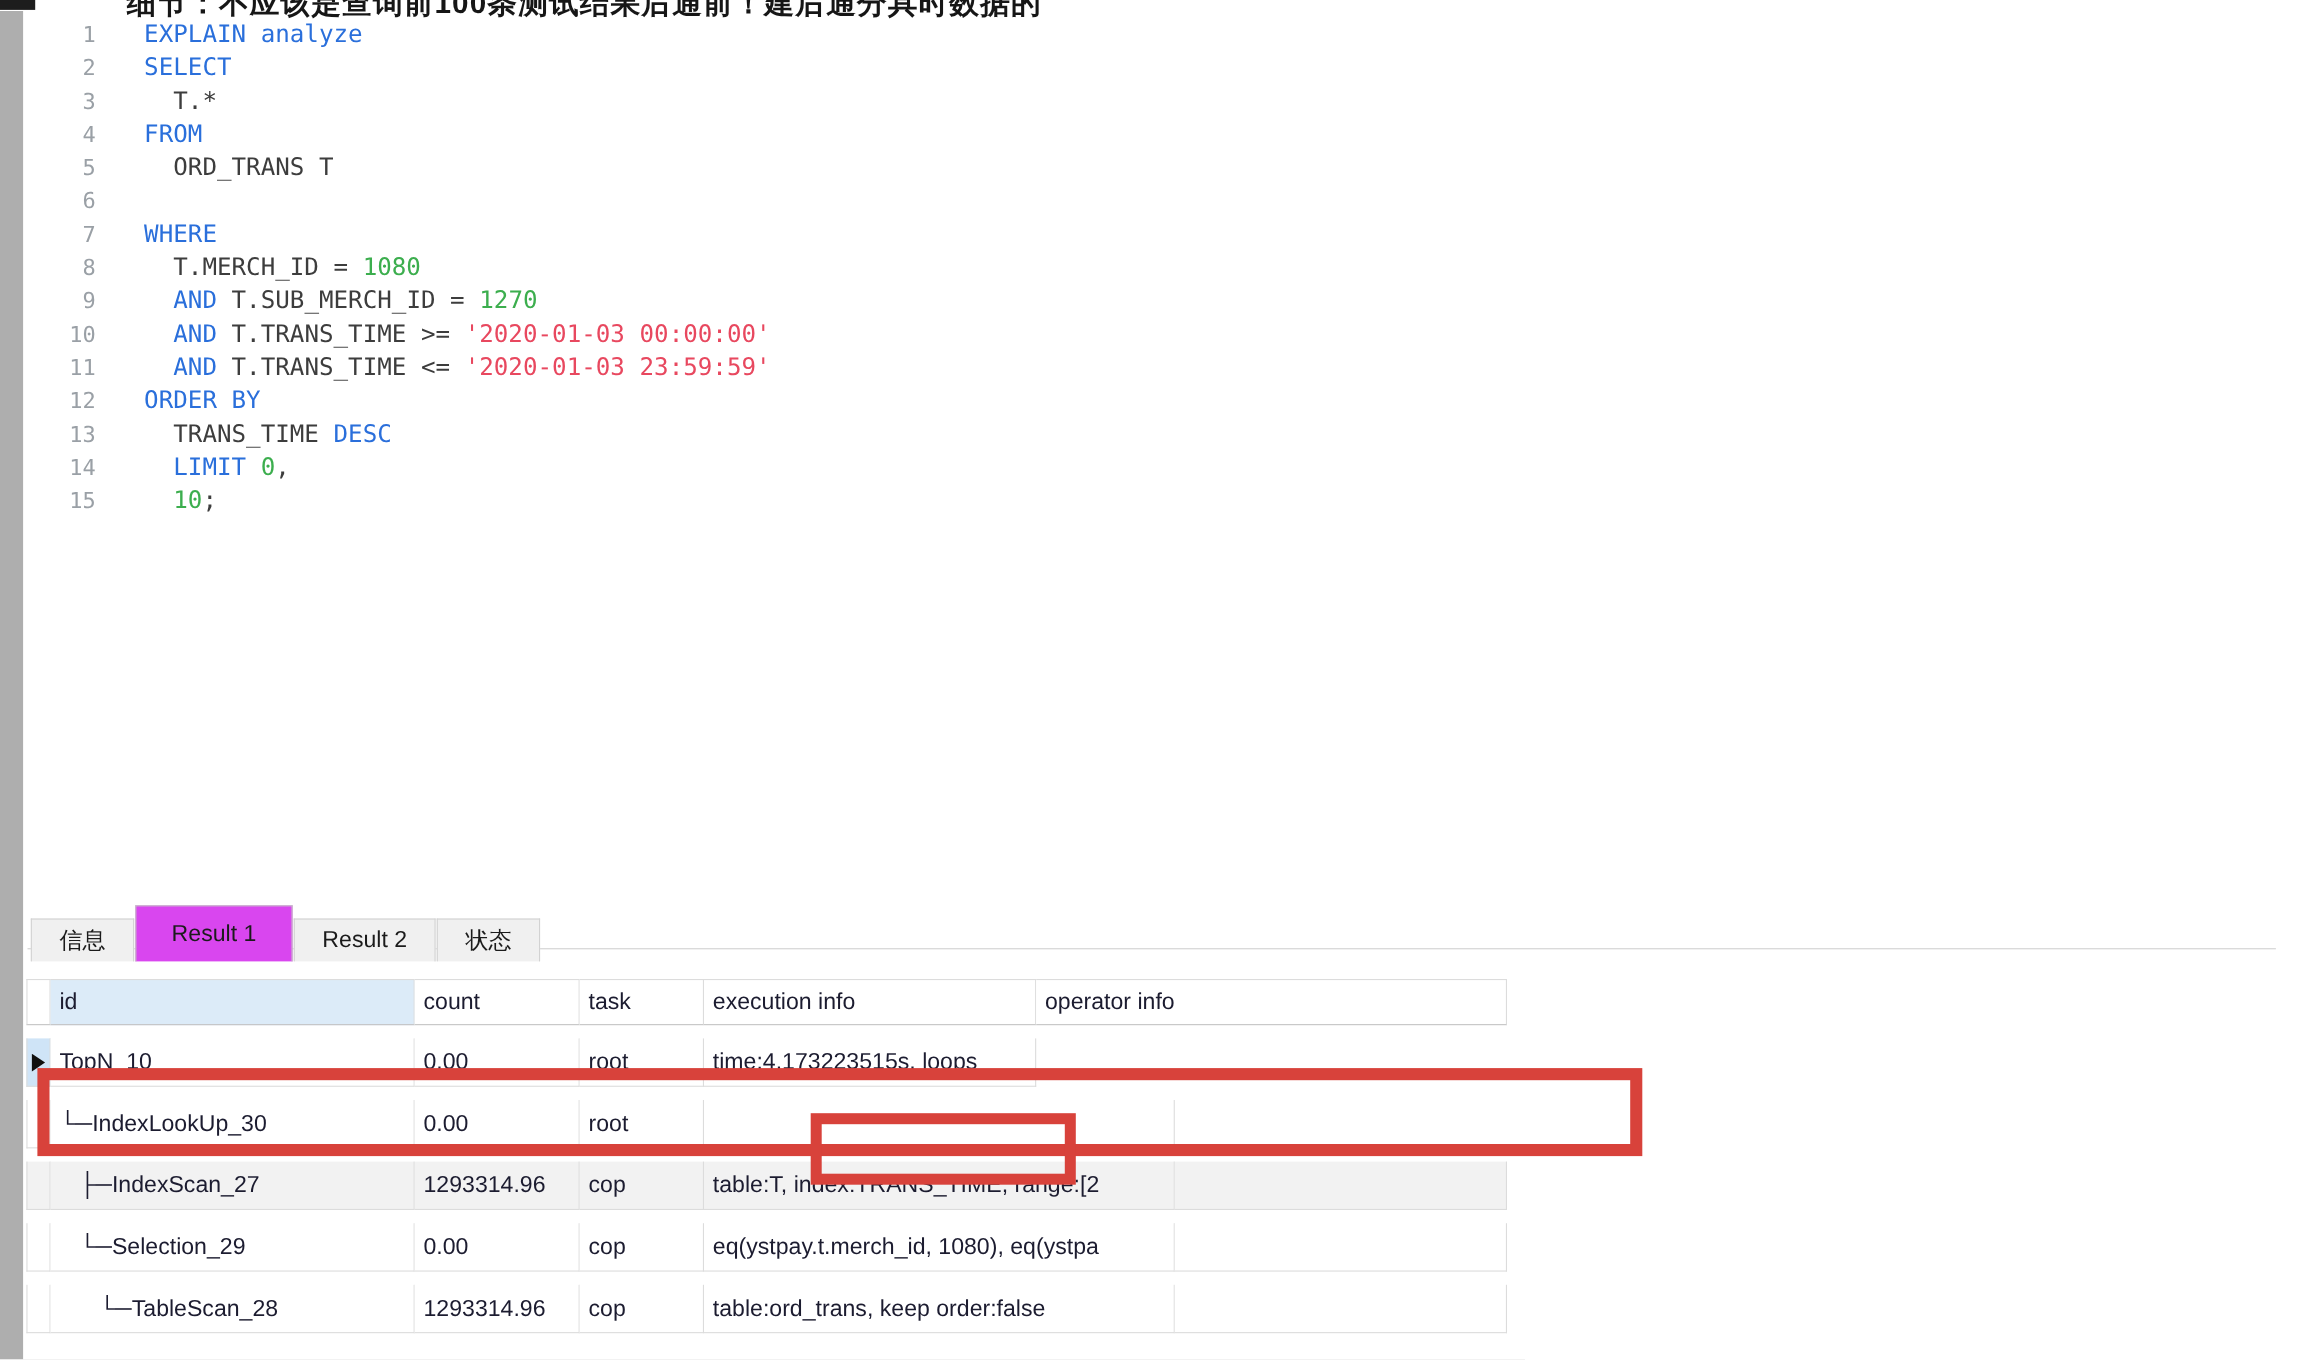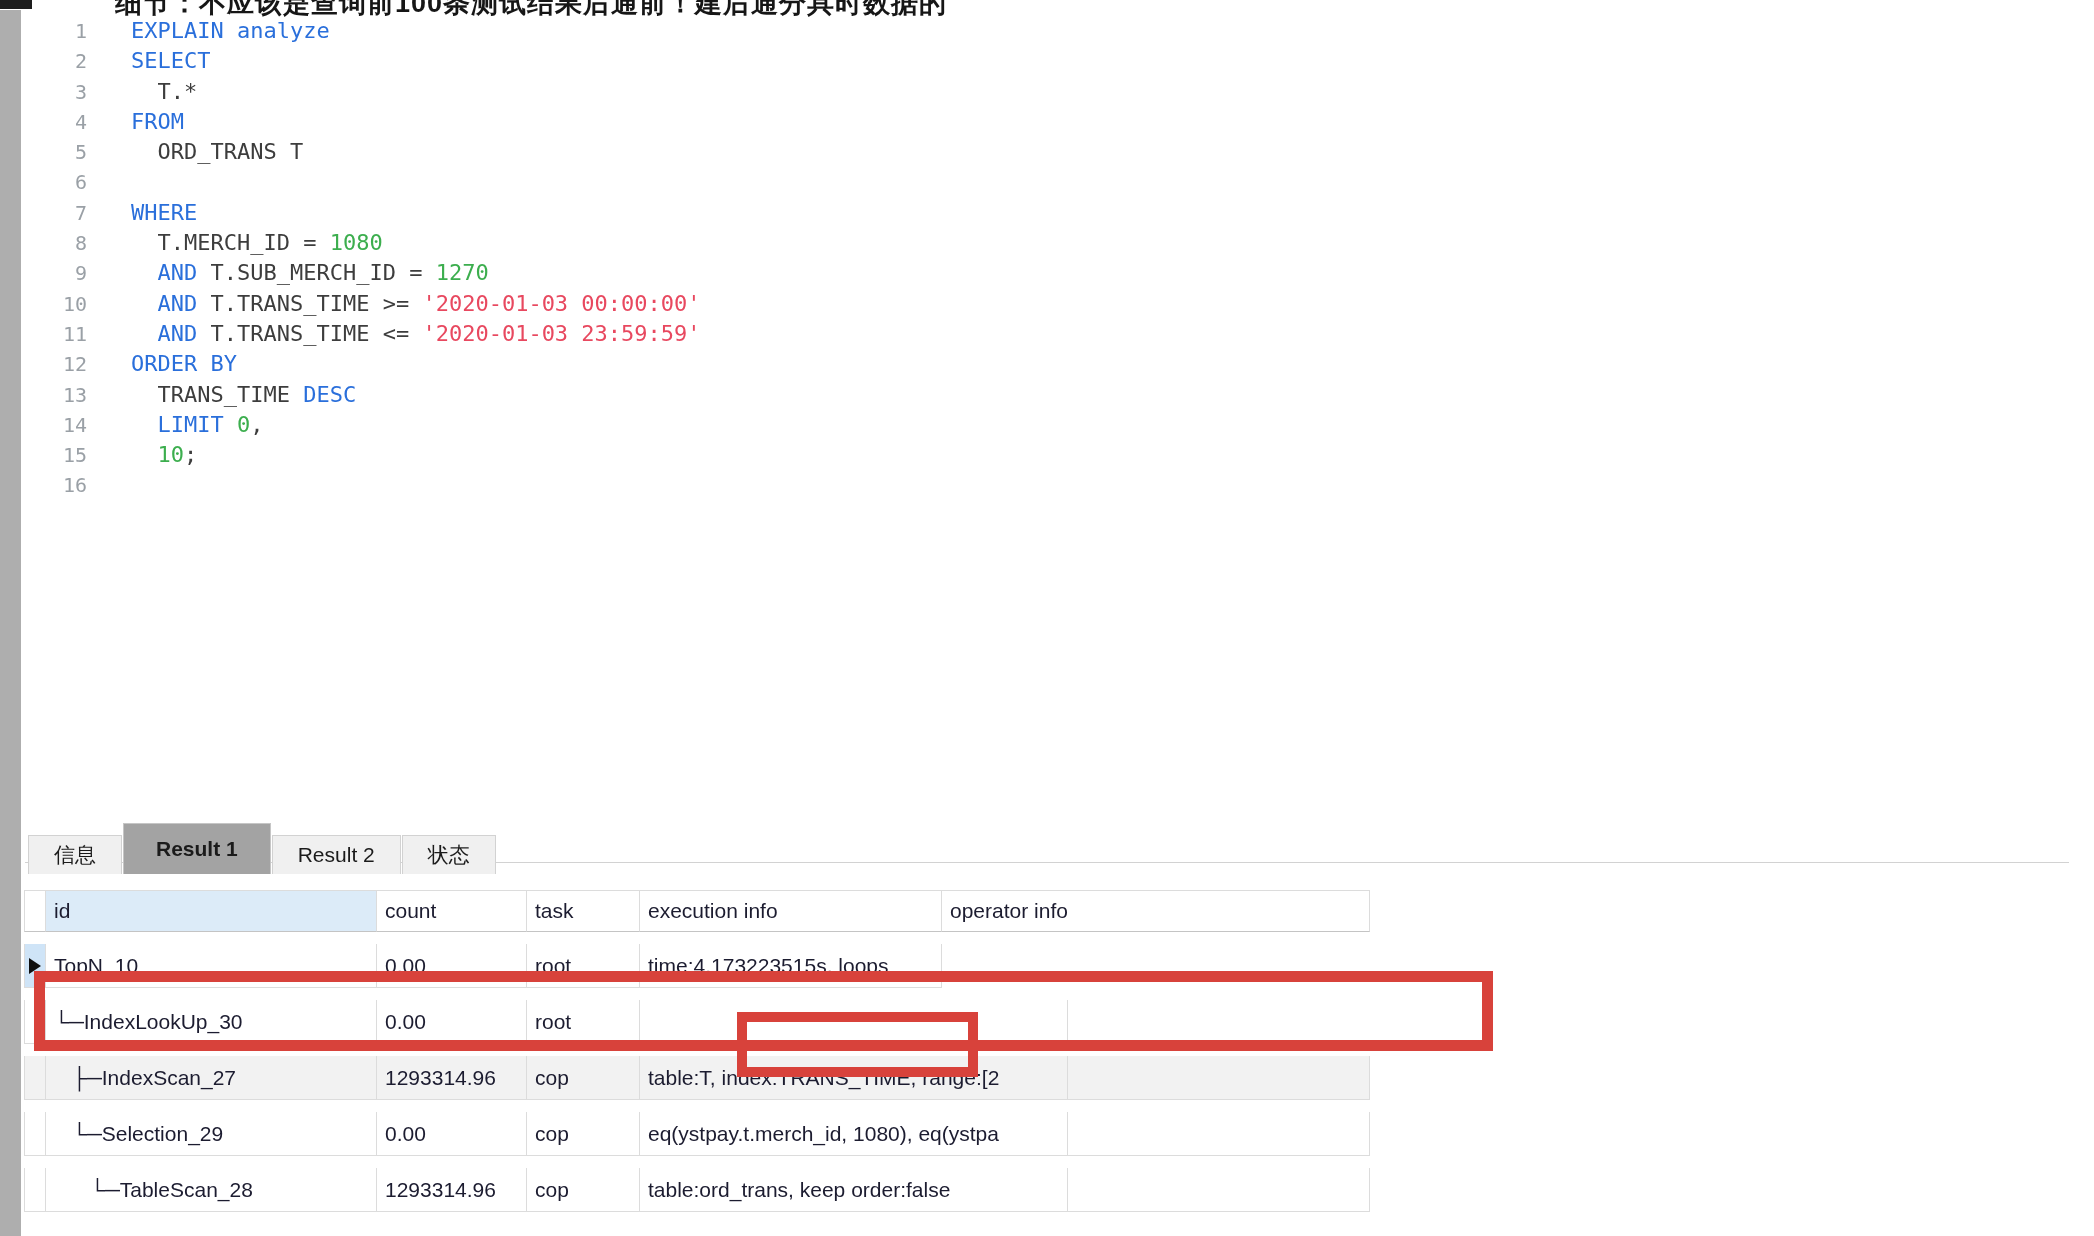--- a/index.html
+++ b/index.html
@@ -40,23 +40,22 @@
   
   .tabbar{position:absolute;left:0px;top:817px;width:2094px;height:52px;}
   .tabbar .baseline{position:absolute;left:25px;right:25px;top:45px;height:0;border-top:1px solid #d2d2d2;}
   .tabs{position:absolute;left:28px;top:6px;display:flex;align-items:flex-end;}
   .tab{
     box-sizing:border-box;height:39px;padding:0 25px;display:flex;align-items:center;justify-content:center;
     background:#f0f0f0;border:1px solid #d2d2d2;border-bottom:none;margin-right:1px;
     font-size:21px;color:#1b1b1b;position:relative;
   }
   .tab.active{
-    height:51px;background:#a3a3a3;border:1px solid #c6c6c6;border-bottom:none;z-index:3;
+    height:51px;background:#d946ef;border:1px solid #c6c6c6;border-bottom:none;z-index:3;
     padding:0 32px;
-    font-weight:bold;
   }
 
   
   .grid{position:absolute;left:24px;top:890px;font-size:21px;color:var(--gridtext);}
   .grow{display:flex;border-radius:18px;}
   .gcell{
     box-sizing:border-box;border-right:1px solid var(--gridborder);border-bottom:1px solid var(--gridborder);
     padding:0 8px;display:flex;align-items:center;white-space:nowrap;overflow:hidden;background:#fff;
   }
   .grow .c0{width:22px;padding:0;justify-content:center;border-left:1px solid var(--gridborder);}
@@ -98,21 +97,20 @@
       <div class="code-line"><span class="ln">6</span><span class="code"></span></div>
       <div class="code-line"><span class="ln">7</span><span class="code"><span class="k">WHERE</span></span></div>
       <div class="code-line"><span class="ln">8</span><span class="code"><span class="i">  T.MERCH_ID = </span><span class="n">1080</span></span></div>
       <div class="code-line"><span class="ln">9</span><span class="code"><span class="i">  </span><span class="k">AND</span><span class="i"> T.SUB_MERCH_ID = </span><span class="n">1270</span></span></div>
       <div class="code-line"><span class="ln">10</span><span class="code"><span class="i">  </span><span class="k">AND</span><span class="i"> T.TRANS_TIME &gt;= </span><span class="s">'2020-01-03 00:00:00'</span></span></div>
       <div class="code-line"><span class="ln">11</span><span class="code"><span class="i">  </span><span class="k">AND</span><span class="i"> T.TRANS_TIME &lt;= </span><span class="s">'2020-01-03 23:59:59'</span></span></div>
       <div class="code-line"><span class="ln">12</span><span class="code"><span class="k">ORDER BY</span></span></div>
       <div class="code-line"><span class="ln">13</span><span class="code"><span class="i">  TRANS_TIME </span><span class="k">DESC</span></span></div>
       <div class="code-line"><span class="ln">14</span><span class="code"><span class="i">  </span><span class="k">LIMIT</span><span class="i"> </span><span class="n">0</span><span class="i">,</span></span></div>
       <div class="code-line"><span class="ln">15</span><span class="code"><span class="i">  </span><span class="n">10</span><span class="i">;</span></span></div>
-      <div class="code-line"><span class="ln">16</span><span class="code"></span></div>
     </div>
 
   <div class="tabbar">
     <div class="baseline"></div>
     <div class="tabs">
         <div class="tab">信息</div>
         <div class="tab active">Result 1</div>
         <div class="tab">Result 2</div>
         <div class="tab">状态</div>
       </div>

